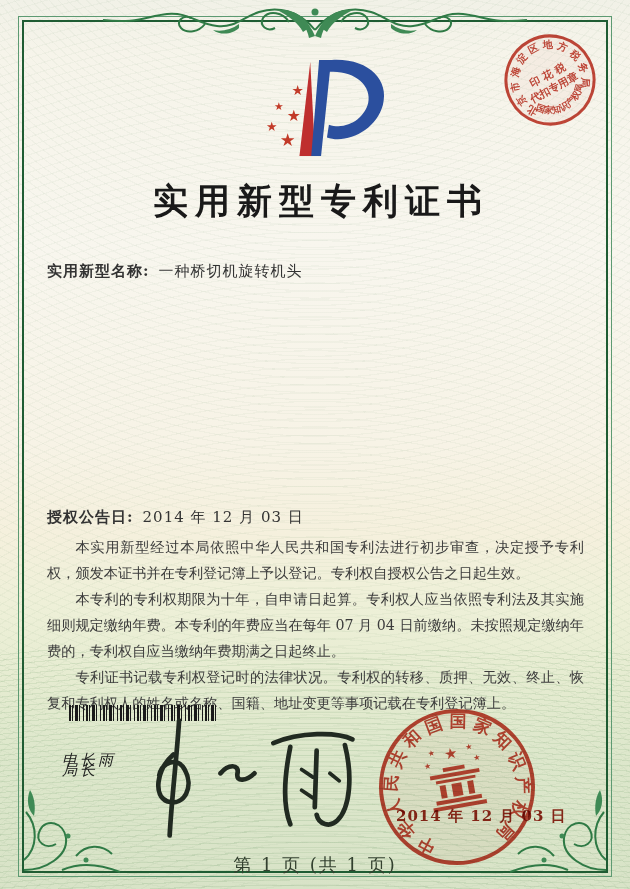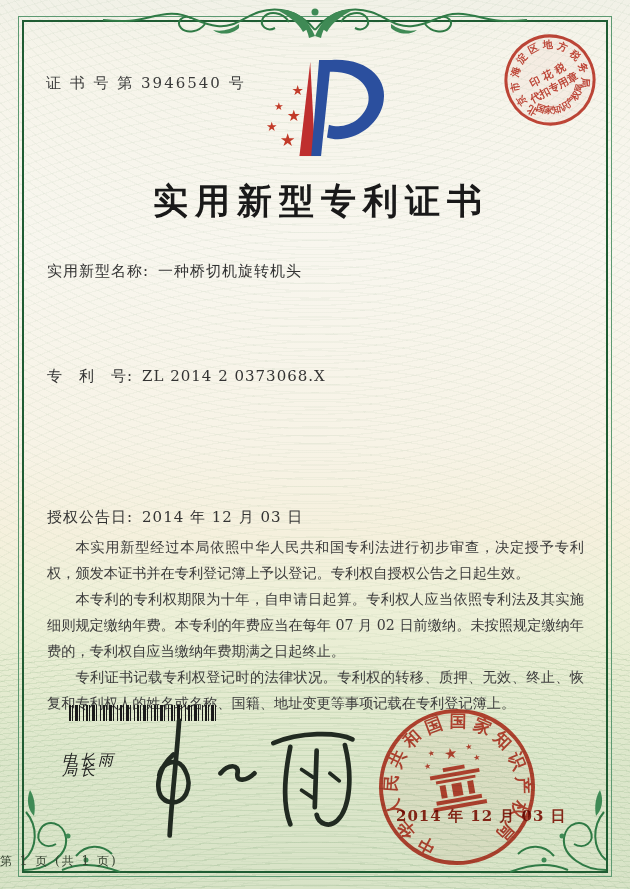--- a/index.html
+++ b/index.html
@@ -18,36 +18,36 @@
   .waves-bottom{position:absolute;left:0;right:0;top:650px;bottom:0;pointer-events:none;
     background:repeating-radial-gradient(170% 110% at 50% -300%, rgba(60,125,60,0.10) 0 1px, transparent 1px 5px);
   }
   .frame{position:absolute;left:18px;top:16px;right:18px;bottom:12px;border:1.5px solid #5d9a72;}
   .frame-inner{position:absolute;left:22px;top:20px;right:22px;bottom:16px;border:2.5px solid #1f5c33;}
   .abs{position:absolute;}
   .cert-no{left:46px;top:74px;font-size:15px;color:#3a3a3a;letter-spacing:2px;}
   .title{left:0;right:0;top:178px;text-align:center;font-size:35px;font-weight:700;
          letter-spacing:7px;color:#191919;margin-left:12px;}
   .field{left:47px;font-size:15px;color:#333;white-space:nowrap;}
-  .field .lab{letter-spacing:1px;}
+  .field .lab{letter-spacing:1px;font-weight:bold;}
   .field .val{margin-left:9px;letter-spacing:1px;}
   .paras{left:47px;top:534px;width:537px;font-size:14.2px;line-height:26px;color:#3b3b3b;
          text-align:justify;}
   .paras p{margin:0;text-indent:2em;}
   .barcode{left:69px;top:705px;width:150px;height:16px;
     background:repeating-linear-gradient(90deg,
       #1a1a1a 0 2px, transparent 2px 3px, #1a1a1a 3px 4px, transparent 4px 6px,
       #1a1a1a 6px 9px, transparent 9px 10px, #1a1a1a 10px 11px, transparent 11px 14px,
       #1a1a1a 14px 15px, transparent 15px 17px);
   }
   .signer{left:62px;font-size:15px;color:#202020;letter-spacing:3px;
           font-family:"Liberation Sans", sans-serif;font-style:italic;}
   .seal-date{left:396px;top:807px;font-size:15px;font-weight:700;color:#9c2b1e;
              letter-spacing:1px;mix-blend-mode:multiply;}
-  .footer{left:0;right:0;top:853px;font-size:12px;color:#33402f;letter-spacing:2px;}
+  .footer{left:0;right:0;top:853px;text-align:center;font-size:18px;color:#33402f;letter-spacing:2px;}
   .seal{mix-blend-mode:multiply;}
   svg text{font-family:"DejaVu Serif", serif;}
 </style>
 </head>
 <body>
 
 <div class="page">
 
   <div class="waves"></div>
   <div class="waves-bottom"></div>
@@ -87,21 +87,20 @@
       <path d="M8,118 C30,118 52,104 50,86 C48,70 30,66 24,78 C18,90 30,98 40,92"></path>
       <path d="M10,60 C22,74 22,96 8,108"></path>
       <path d="M46,118 C64,110 84,112 104,120"></path>
       <path d="M60,104 C70,92 86,92 96,102"></path>
       <path d="M14,38 C10,48 12,58 18,64 C20,54 18,44 14,38 Z" fill="#3f8a55" stroke="none"></path>
       <circle cx="52" cy="84" r="2.5" fill="#3f8a55" stroke="none"></circle>
       <circle cx="70" cy="108" r="2.5" fill="#3f8a55" stroke="none"></circle>
     </g>
   </svg>
 
-  <div class="abs cert-no">证 书 号 第 3946540 号</div>
 
   <svg class="abs" style="left:240px;top:56px;" width="168" height="106" viewBox="0 0 170 108">
     <path d="M60,102 L71,6 L76,102 Z" fill="#bf2f2f"></path>
     <path d="M80,4 L93,4 C130,2 152,24 145,50 C138,76 108,90 88,83 L90,70 C108,76 126,64 130,48 C134,30 116,15 92,16 L91,16 L82,102 L72,102 Z" fill="#2b4f9e"></path>
     <g fill="#c23a28" font-family="DejaVu Sans, sans-serif">
       <text x="52" y="40" font-size="14">★</text>
       <text x="34" y="55" font-size="11">★</text>
       <text x="47" y="66" font-size="16">★</text>
       <text x="26" y="76" font-size="13">★</text>
       <text x="40" y="92" font-size="18">★</text>
@@ -136,30 +135,27 @@
       <text x="65" y="63" text-anchor="middle" font-size="10.5" font-weight="bold" fill="#c0392b">印 花 税</text>
       <text x="65" y="77" text-anchor="middle" font-size="10.5" font-weight="bold" fill="#c0392b">代扣专用章</text>
     </g>
   </svg>
 
   <div class="abs title">实用新型专利证书</div>
 
   <div class="abs field" style="top:262px">
     <span class="lab">实用新型名称:</span><span class="val">一种桥切机旋转机头</span>
   </div>
-  <div class="abs field" style="top:367px">
-    <span class="lab">专　利　号:</span><span class="val">ZL 2014 2 0373068.X</span>
-  </div>
   <div class="abs field" style="top:508px">
     <span class="lab">授权公告日:</span><span class="val">2014 年 12 月 03 日</span>
   </div>
 
   <div class="abs paras">
     <p>本实用新型经过本局依照中华人民共和国专利法进行初步审查，决定授予专利权，颁发本证书并在专利登记簿上予以登记。专利权自授权公告之日起生效。</p>
-    <p>本专利的专利权期限为十年，自申请日起算。专利权人应当依照专利法及其实施细则规定缴纳年费。本专利的年费应当在每年 07 月 02 日前缴纳。未按照规定缴纳年费的，专利权自应当缴纳年费期满之日起终止。</p>
+    <p>本专利的专利权期限为十年，自申请日起算。专利权人应当依照专利法及其实施细则规定缴纳年费。本专利的年费应当在每年 07 月 04 日前缴纳。未按照规定缴纳年费的，专利权自应当缴纳年费期满之日起终止。</p>
     <p>专利证书记载专利权登记时的法律状况。专利权的转移、质押、无效、终止、恢复和专利权人的姓名或名称、国籍、地址变更等事项记载在专利登记簿上。</p>
   </div>
 
   <div class="abs barcode"></div>
 
   <div class="abs signer" style="top:761px">局长</div>
   <div class="abs signer" style="top:751px">申长雨</div>
 
   <svg class="abs" style="left:115px;top:712px;" width="245" height="133" viewBox="0 0 260 135">
     <g stroke="#212a21" stroke-width="5" fill="none" stroke-linecap="round">

